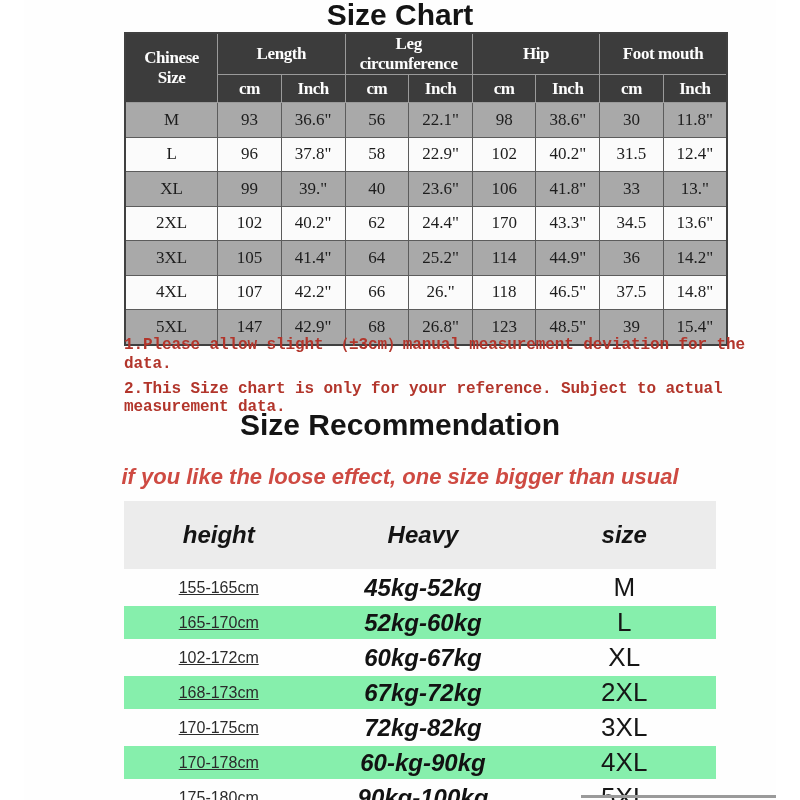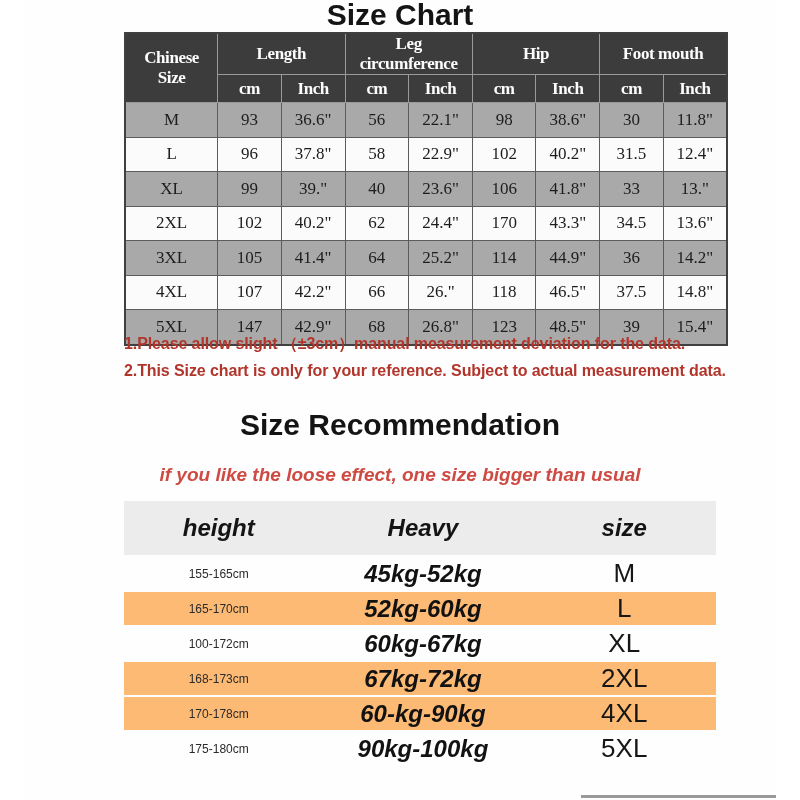--- a/index.html
+++ b/index.html
@@ -24,46 +24,46 @@
     border:1px solid #9a9a9a;height:27px;letter-spacing:-0.4px;
     text-align:center;padding:0;
   }
   table.t1 td{
     border:1px solid #5c5c5c;height:33.5px;text-align:center;
     font-size:17px;color:#1d1d1d;padding:0;
   }
   table.t1 tr.dark td{background:#a9a9a9;}
   table.t1 tr.light td{background:#fbfbfb;}
   
-  .notes{position:absolute;left:100px;top:334px;width:640px;}
+  .notes{position:absolute;left:100px;top:334px;width:640px;font-family:Liberation Mono, monospace;}
   .notes p{
     margin:0 0 7px 0;color:#b2352b;font-weight:bold;font-size:16px;
     letter-spacing:-0.1px;
   }
   
   .title-rec{
     position:absolute;top:408px;left:0;width:100%;text-align:center;
     font-size:30px;font-weight:800;color:#141414;margin:0;
   }
   .subtitle-red{
     position:absolute;top:464px;left:0;width:100%;text-align:center;
-    font-size:19px;font-weight:bold;font-style:italic;color:#ce4a42;margin:0;
+    font-size:22px;font-weight:bold;font-style:italic;color:#ce4a42;margin:0;
   }
   
   table.t2{
     position:absolute;left:100px;top:499px;width:592px;
     border-collapse:separate;border-spacing:0 2px;table-layout:fixed;
   }
   table.t2 th{
     background:#ececec;height:38px;font-size:24px;font-weight:bold;
-    font-style:italic;color:#141414;text-align:center;padding:8px;
+    font-style:italic;color:#141414;text-align:center;padding:15px;
   }
   table.t2 td{height:33px;text-align:center;padding:0;background:#fefefe;}
-  table.t2 tr.band td{background:#fdba74;text-align:center;}
-  td.col-height{font-size:12px;color:#2b2b2b;}
+  table.t2 tr.band td{background:#86efac;text-align:center;}
+  td.col-height{font-size:16px;color:#2b2b2b;text-decoration:underline;}
   td.col-heavy{font-size:24px;font-weight:bold;font-style:italic;color:#121212;}
   td.col-size{font-size:26px;color:#161616;}
   
   .bottom-line{
     position:absolute;left:557px;top:795px;width:236px;height:3px;background:#9a9a9a;
   }
 </style>
 </head>
 <body>
 
@@ -212,29 +212,34 @@
           <td class="col-height">155-165cm</td>
           <td class="col-heavy">45kg-52kg</td>
           <td class="col-size">M</td>
         </tr>
         <tr class="band">
           <td class="col-height">165-170cm</td>
           <td class="col-heavy">52kg-60kg</td>
           <td class="col-size">L</td>
         </tr>
         <tr>
-          <td class="col-height">100-172cm</td>
+          <td class="col-height">102-172cm</td>
           <td class="col-heavy">60kg-67kg</td>
           <td class="col-size">XL</td>
         </tr>
         <tr class="band">
           <td class="col-height">168-173cm</td>
           <td class="col-heavy">67kg-72kg</td>
           <td class="col-size">2XL</td>
         </tr>
+        <tr>
+          <td class="col-height">170-175cm</td>
+          <td class="col-heavy">72kg-82kg</td>
+          <td class="col-size">3XL</td>
+        </tr>
         <tr class="band">
           <td class="col-height">170-178cm</td>
           <td class="col-heavy">60-kg-90kg</td>
           <td class="col-size">4XL</td>
         </tr>
         <tr>
           <td class="col-height">175-180cm</td>
           <td class="col-heavy">90kg-100kg</td>
           <td class="col-size">5XL</td>
         </tr>

